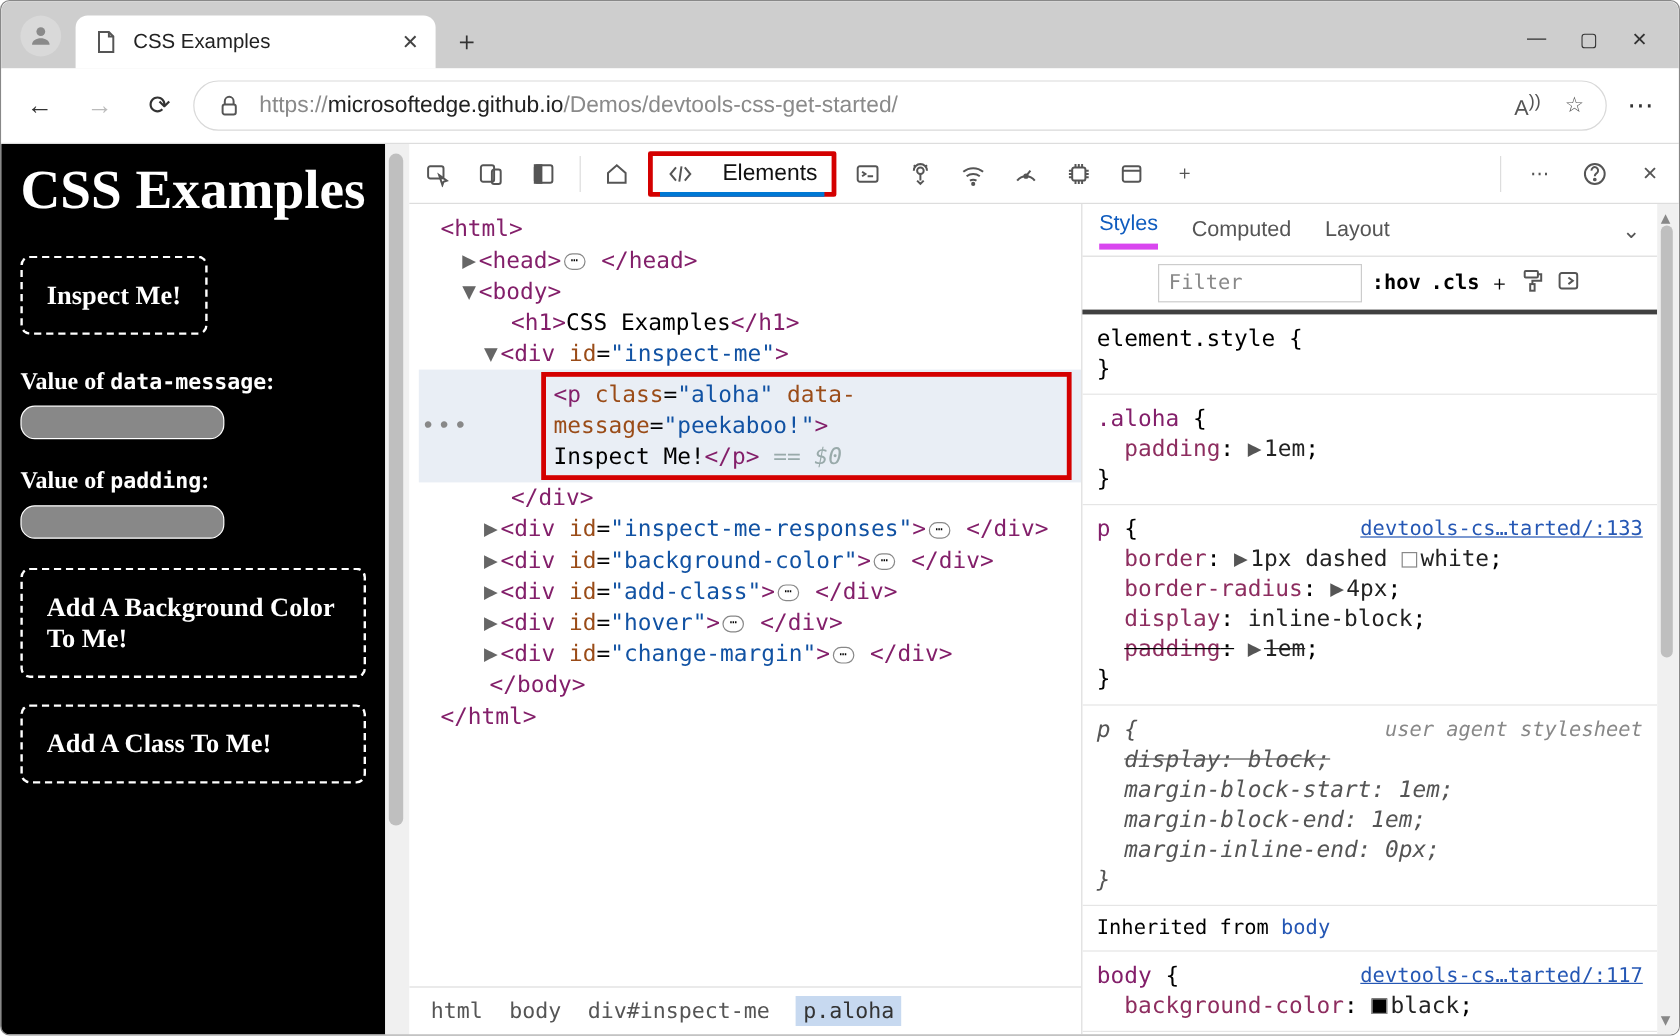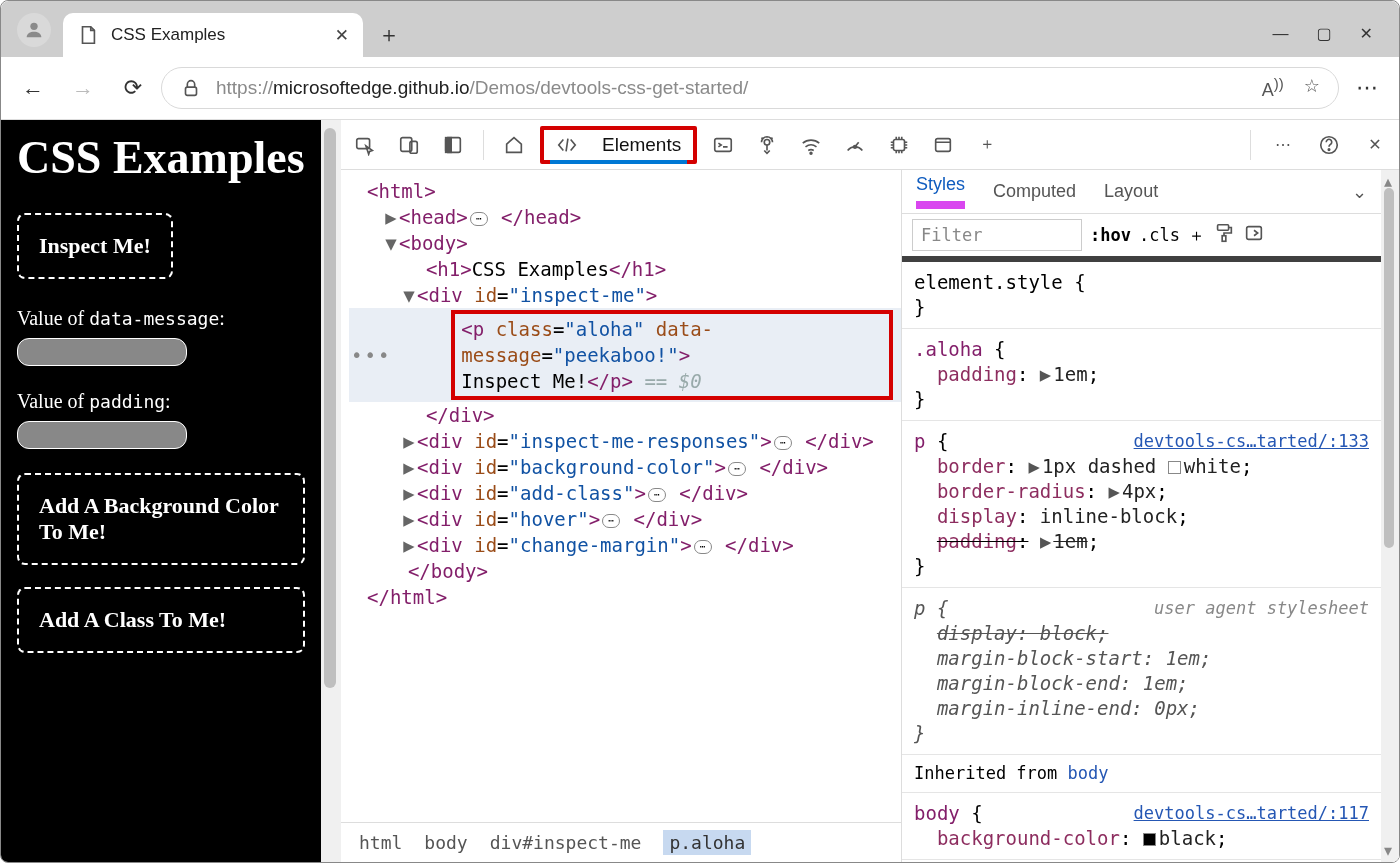--- a/index.html
+++ b/index.html
@@ -17,21 +17,21 @@
   .navbtn.dis { color:#bbb; }
   .omnibox { flex:1; height:42px; border:1px solid #d9d9d9; border-radius:21px; display:flex; align-items:center; padding:0 18px; gap:14px; font-size:19px; color:#555; }
   .omnibox .url-g { color:#8a8a8a; }
   .omnibox .url-b { color:#222; }
   .omni-right { margin-left:auto; display:flex; gap:20px; color:#555; font-size:18px; }
   .settings { width:44px; display:flex; align-items:center; justify-content:center; font-size:22px; color:#333; }
   .content { display:flex; height:calc(100% - 56px - 62px); border-top:1px solid #ddd; }
   .page { width:320px; background:#000; color:#fff; overflow-y:auto; padding:10px 16px 24px 16px; }
   .page h1 { font-family:"Times New Roman",serif; font-size:46px; font-weight:bold; line-height:1.2; margin-bottom:28px; }
   .dbox { border:2px dashed #fff; border-radius:8px; padding:18px 20px; font-family:"Times New Roman",serif; font-size:22px; font-weight:bold; display:inline-block; margin-bottom:22px; }
-  .label { font-family:"Times New Roman",serif; font-size:20px; font-weight:normal; margin:6px 0 8px 0; }
+  .label { font-family:"Times New Roman",serif; font-size:20px; font-weight:bold; margin:6px 0 8px 0; }
   .label .mono { font-family:Consolas,monospace; font-size:18px; }
   .input-pill { width:170px; height:28px; background:#888; border:1px solid #fff; border-radius:12px; margin-bottom:24px; }
   .vscroll { width:20px; background:#f0f0f0; position:relative; }
   .vscroll .thumb { position:absolute; left:3px; width:12px; background:#bfbfbf; border-radius:6px; }
   .devtools { flex:1; display:flex; flex-direction:column; background:#fff; }
   .dt-tabs { height:50px; display:flex; align-items:center; gap:8px; border-bottom:1px solid #ddd; padding:0 6px; }
   .dt-ico { width:36px; height:36px; display:flex; align-items:center; justify-content:center; color:#555; border-radius:4px; }
   .dt-sep { width:1px; height:30px; background:#ddd; margin:0 4px; }
   .dt-tab-el { display:flex; align-items:center; gap:24px; font-size:19px; color:#111; border:4px solid #d40000; border-bottom:4px solid #d40000; padding:4px 12px; border-radius:2px; position:relative; }
   .dt-tab-el::after { content:""; position:absolute; left:6px; right:6px; bottom:-4px; height:4px; background:#0078d4; }
@@ -47,23 +47,23 @@
   .val { color:#1152a3; }
   .tri { display:inline-block; width:12px; text-align:center; color:#666; margin-right:2px; }
   .hl-red { border:4px solid #d40000; margin:2px 8px 2px 50px; padding:2px 6px; }
   .hl-row { background:#e9eef5; display:flex; align-items:center; }
   .hl-row .dots { color:#888; margin:0 10px 0 2px; letter-spacing:2px; }
   .pill { display:inline-flex; align-items:center; justify-content:center; width:18px; height:14px; border:1px solid #888; border-radius:7px; font-size:10px; vertical-align:middle; margin:0 2px; }
   .crumbs { height:40px; border-top:1px solid #ddd; display:flex; align-items:center; gap:22px; padding:0 18px; font-family:Consolas,monospace; font-size:18px; color:#555; }
   .crumbs .sel { background:#c7d9f0; padding:2px 6px; color:#333; }
   .styles { width:480px; border-left:1px solid #ddd; display:flex; flex-direction:column; }
   .st-tabs { height:44px; display:flex; align-items:center; padding:0 14px; gap:28px; font-size:18px; color:#555; border-bottom:1px solid #ddd; }
-  .st-tabs .active { color:#0f5cbf; border-bottom:8px solid #d946ef; padding-bottom:6px; }
+  .st-tabs .active { color:#0f5cbf; border-bottom:5px solid #d946ef; padding-bottom:6px; }
   .st-tabs .chev { margin-left:auto; }
-  .st-tools { height:48px; display:flex; align-items:center; padding:0 10px; gap:8px; border-bottom:6px solid #404040; font-family:Consolas,monospace; font-size:17px; }
+  .st-tools { height:48px; display:flex; align-items:center; padding:0 10px; gap:8px; border-bottom:4px solid #404040; font-family:Consolas,monospace; font-size:17px;justify-content:center; }
   .st-filter { width:170px; height:32px; border:1px solid #ccc; padding:0 8px; color:#888; display:flex; align-items:center; }
   .st-rules { flex:1; overflow:auto; font-family:Consolas,monospace; font-size:19px; line-height:25px; }
   .rule { padding:8px 12px; border-bottom:1px solid #e5e5e5; position:relative; }
   .rule .src { position:absolute; right:12px; top:8px; color:#2557b4; text-decoration:underline; font-size:17px; }
   .rule .src.ua { color:#888; font-style:italic; text-decoration:none; }
   .sel-r { color:#831f6a; }
   .prop { color:#8d2d5f; }
   .valv { color:#222;margin-top:18px; }
   .strike { text-decoration:line-through; }
   .italic { font-style:italic; color:#555; }
@@ -261,21 +261,21 @@
       <div class="styles">
         <div class="st-tabs">
           <span class="active">Styles</span>
           <span>Computed</span>
           <span>Layout</span>
           <span class="chev">⌄</span>
         </div>
         <div class="st-tools">
           <div class="st-filter">Filter</div>
           <span style="font-weight:bold">:hov</span>
-          <span style="font-weight:normal">.cls</span>
+          <span style="font-weight:bold">.cls</span>
           <span>＋</span>
           <span><svg class="ico" viewBox="0 0 24 24">
                 <rect x="5" y="3" width="12" height="6" rx="1"></rect>
                 <path d="M17 6h3v6h-8v3"></path>
                 <rect x="10" y="15" width="4" height="6"></rect>
               </svg></span>
           <span><svg class="ico" viewBox="0 0 24 24">
                 <rect x="4" y="5" width="16" height="14" rx="2"></rect>
                 <path d="M12 9l4 3-4 3"></path>
               </svg></span>

